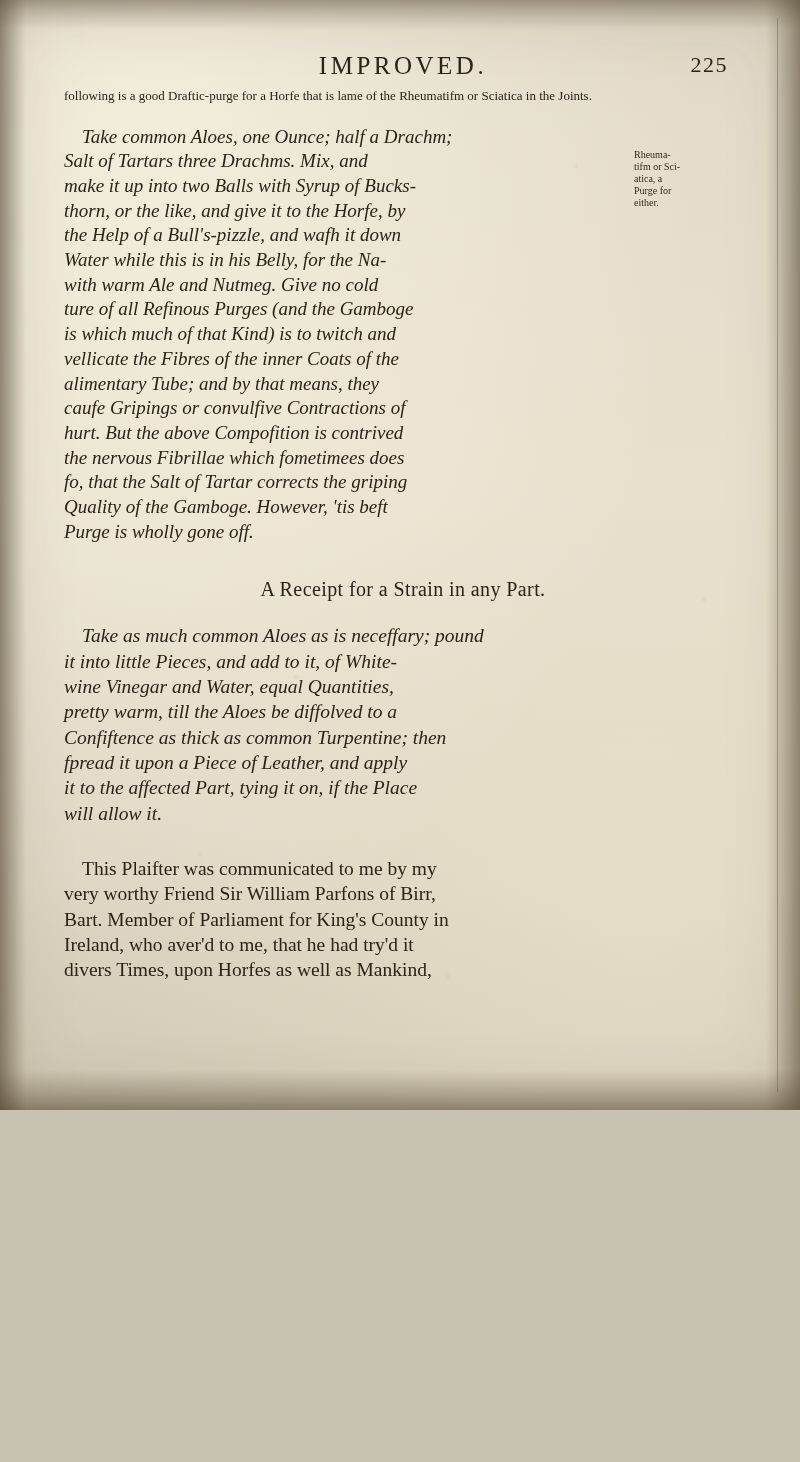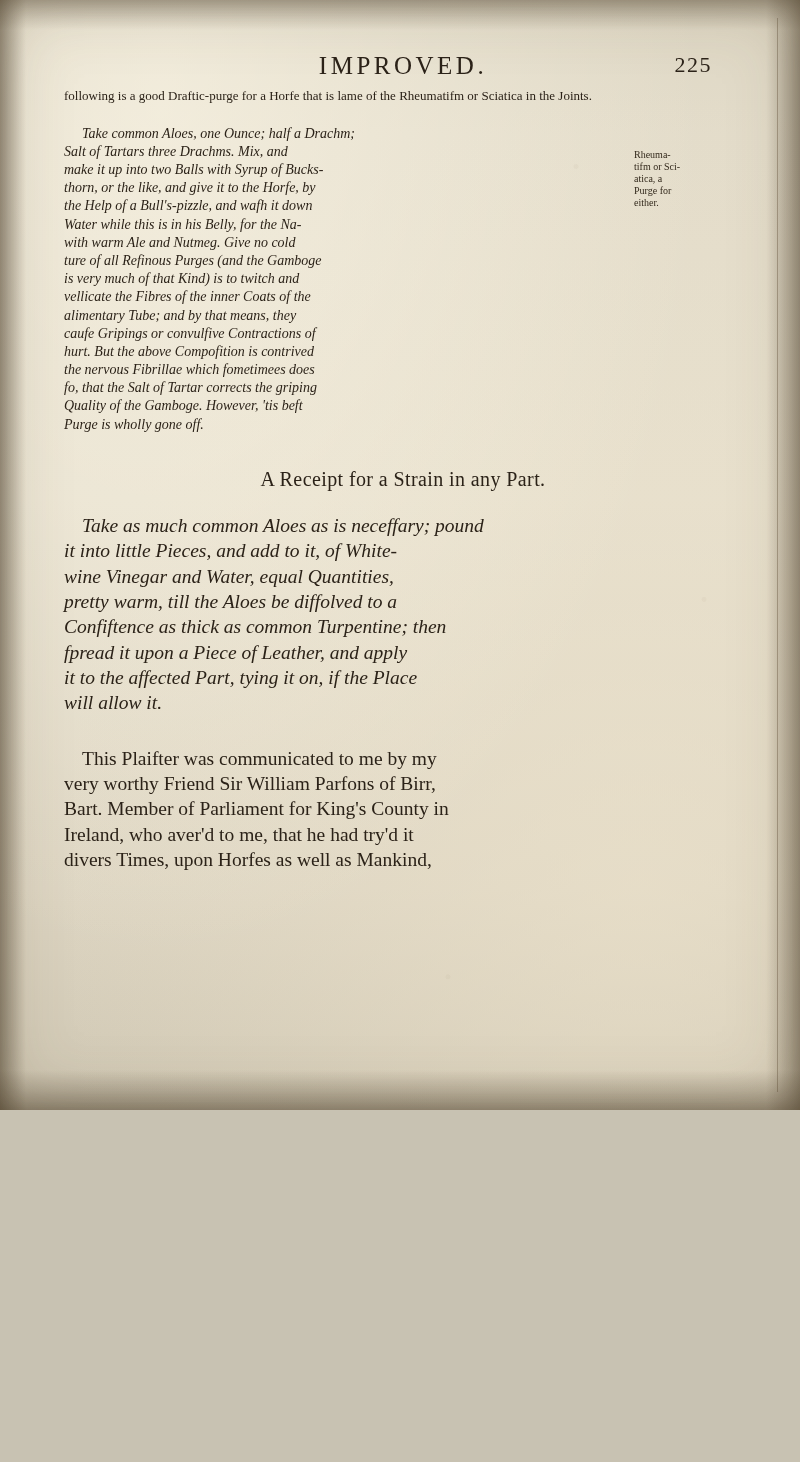--- a/index.html
+++ b/index.html
@@ -94,21 +94,21 @@
     letter-spacing: 3.5px;
     font-size: 25px;
     margin: 6px 0 4px 0;
   }
   .running-head .title {
     font-family: "Liberation Serif", serif;
     font-weight: normal;
   }
   .running-head .folio {
     position: absolute;
-    right: 30px;
+    right: 14px;
     letter-spacing: 1.5px;
     font-size: 22px;
   }
 
   
   .para {
     font-size: 13px;
     line-height: 1.28;
     text-align: justify;
     margin: 16px 0 2px 0;
@@ -120,21 +120,21 @@
   .it { font-style: italic; }
 
   
   .block-with-margin {
     display: flex;
     gap: 10px;
     margin-top: 20px;
   }
   .block-main {
     flex: 0 0 560px;
-    font-size: 14px;
+    font-size: 19px;
     line-height: 1.30;
     text-align: justify;
   }
   .block-main .first-line {
     text-indent: 18px;
   }
   .margin-note {
     flex: 1 1 auto;
     font-size: 10px;
     line-height: 1.22;
@@ -208,21 +208,21 @@
     <div class="block-with-margin">
       <div class="block-main">
         <div class="it first-line">Take common Aloes, one Ounce; half a Drachm;</div>
         <div class="it">Salt of Tartars three Drachms.  Mix, and</div>
         <div class="it">make it up into two Balls with Syrup of Bucks-</div>
         <div class="it">thorn, or the like, and give it to the Horfe, by</div>
         <div class="it">the Help of a Bull's-pizzle, and wafh it down</div>
         <div class="it">Water while this is in his Belly, for the Na-</div>
         <div class="it">with warm Ale and Nutmeg.  Give no cold</div>
         <div class="it">ture of all Refinous Purges (and the Gamboge</div>
-        <div class="it">is very much of that Kind) is to twitch and</div>
+        <div class="it">is which much of that Kind) is to twitch and</div>
         <div class="it">vellicate the Fibres of the inner Coats of the</div>
         <div class="it">alimentary Tube; and by that means, they</div>
         <div class="it">caufe Gripings or convulfive Contractions of</div>
         <div class="it">hurt.  But the above Compofition is contrived</div>
         <div class="it">the nervous Fibrillae which fometimees does</div>
         <div class="it">fo, that the Salt of Tartar corrects the griping</div>
         <div class="it">Quality of the Gamboge.  However, 'tis beft</div>
         <div class="it">Purge is wholly gone off.</div>
       </div>
       <div class="margin-note">

